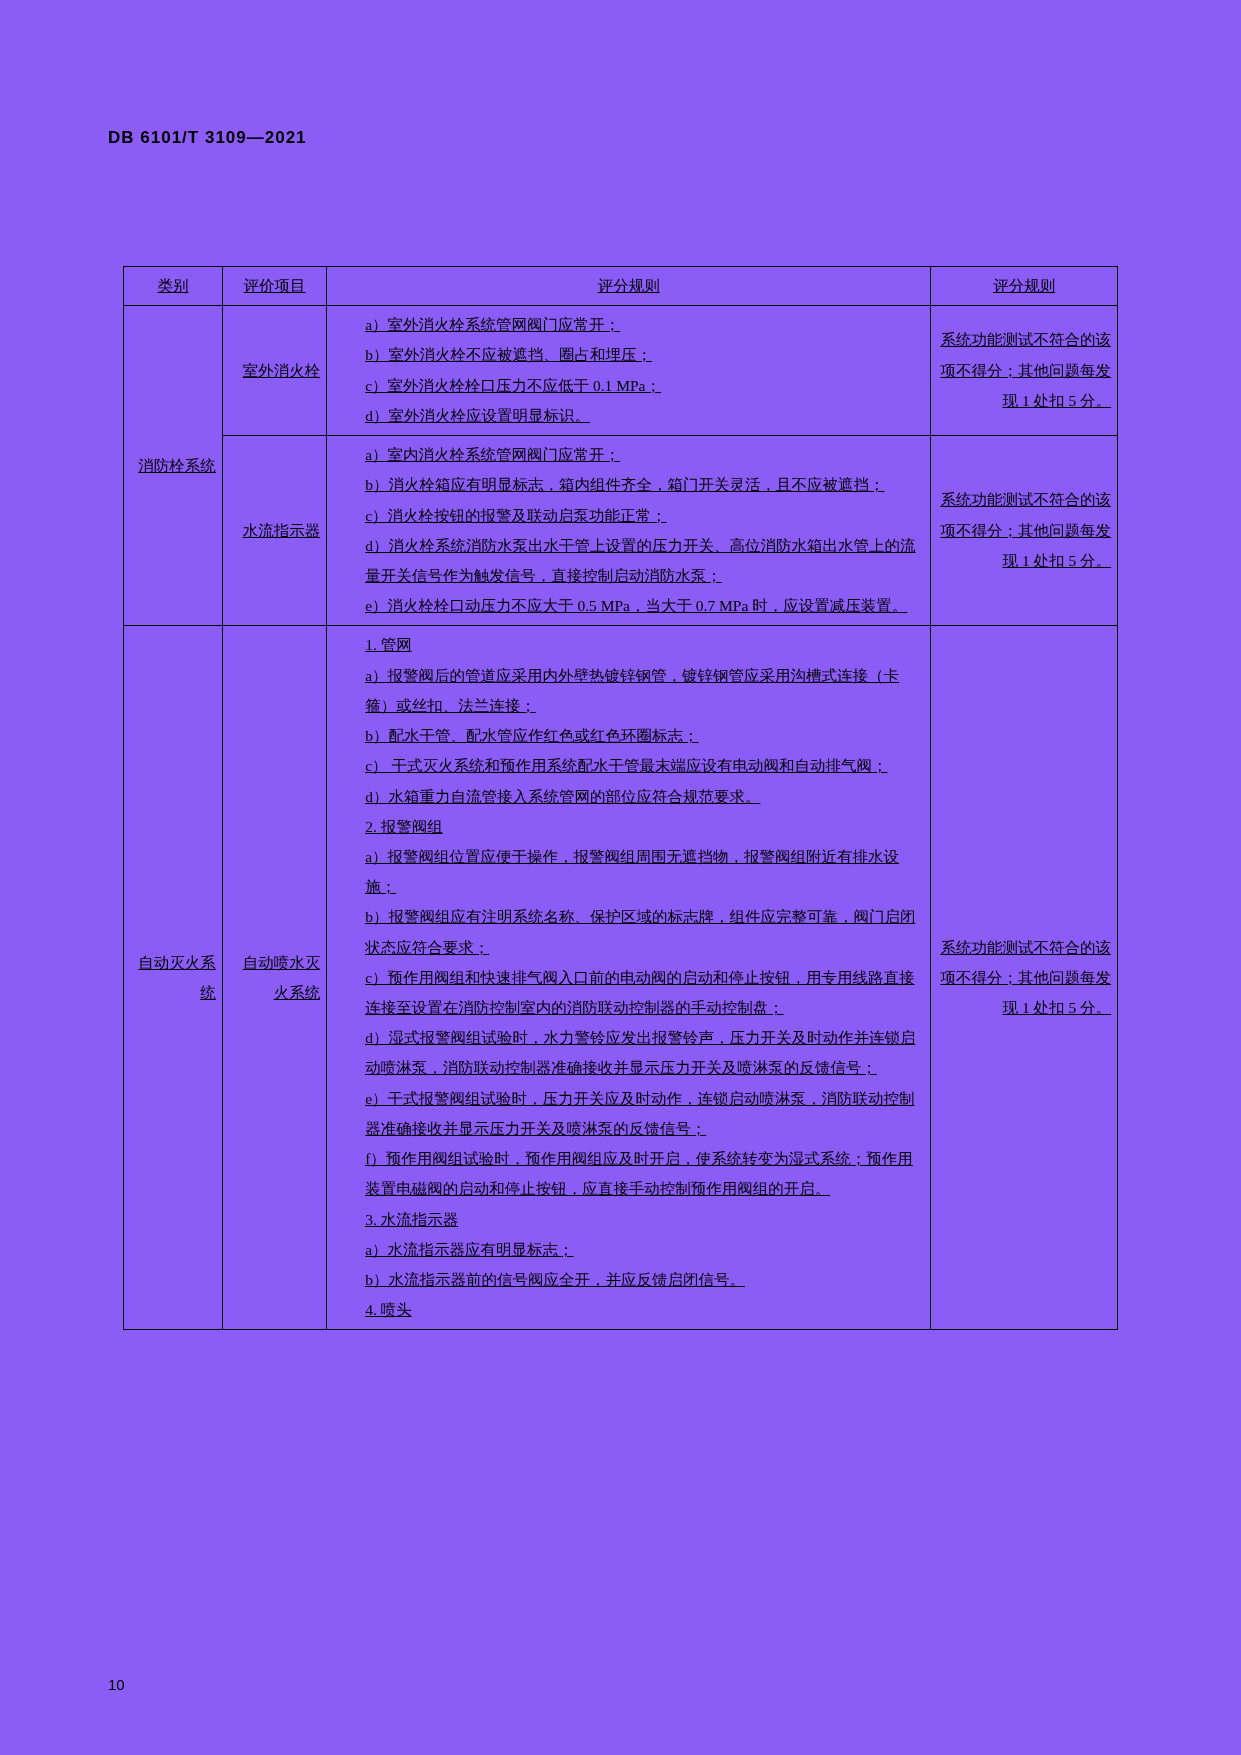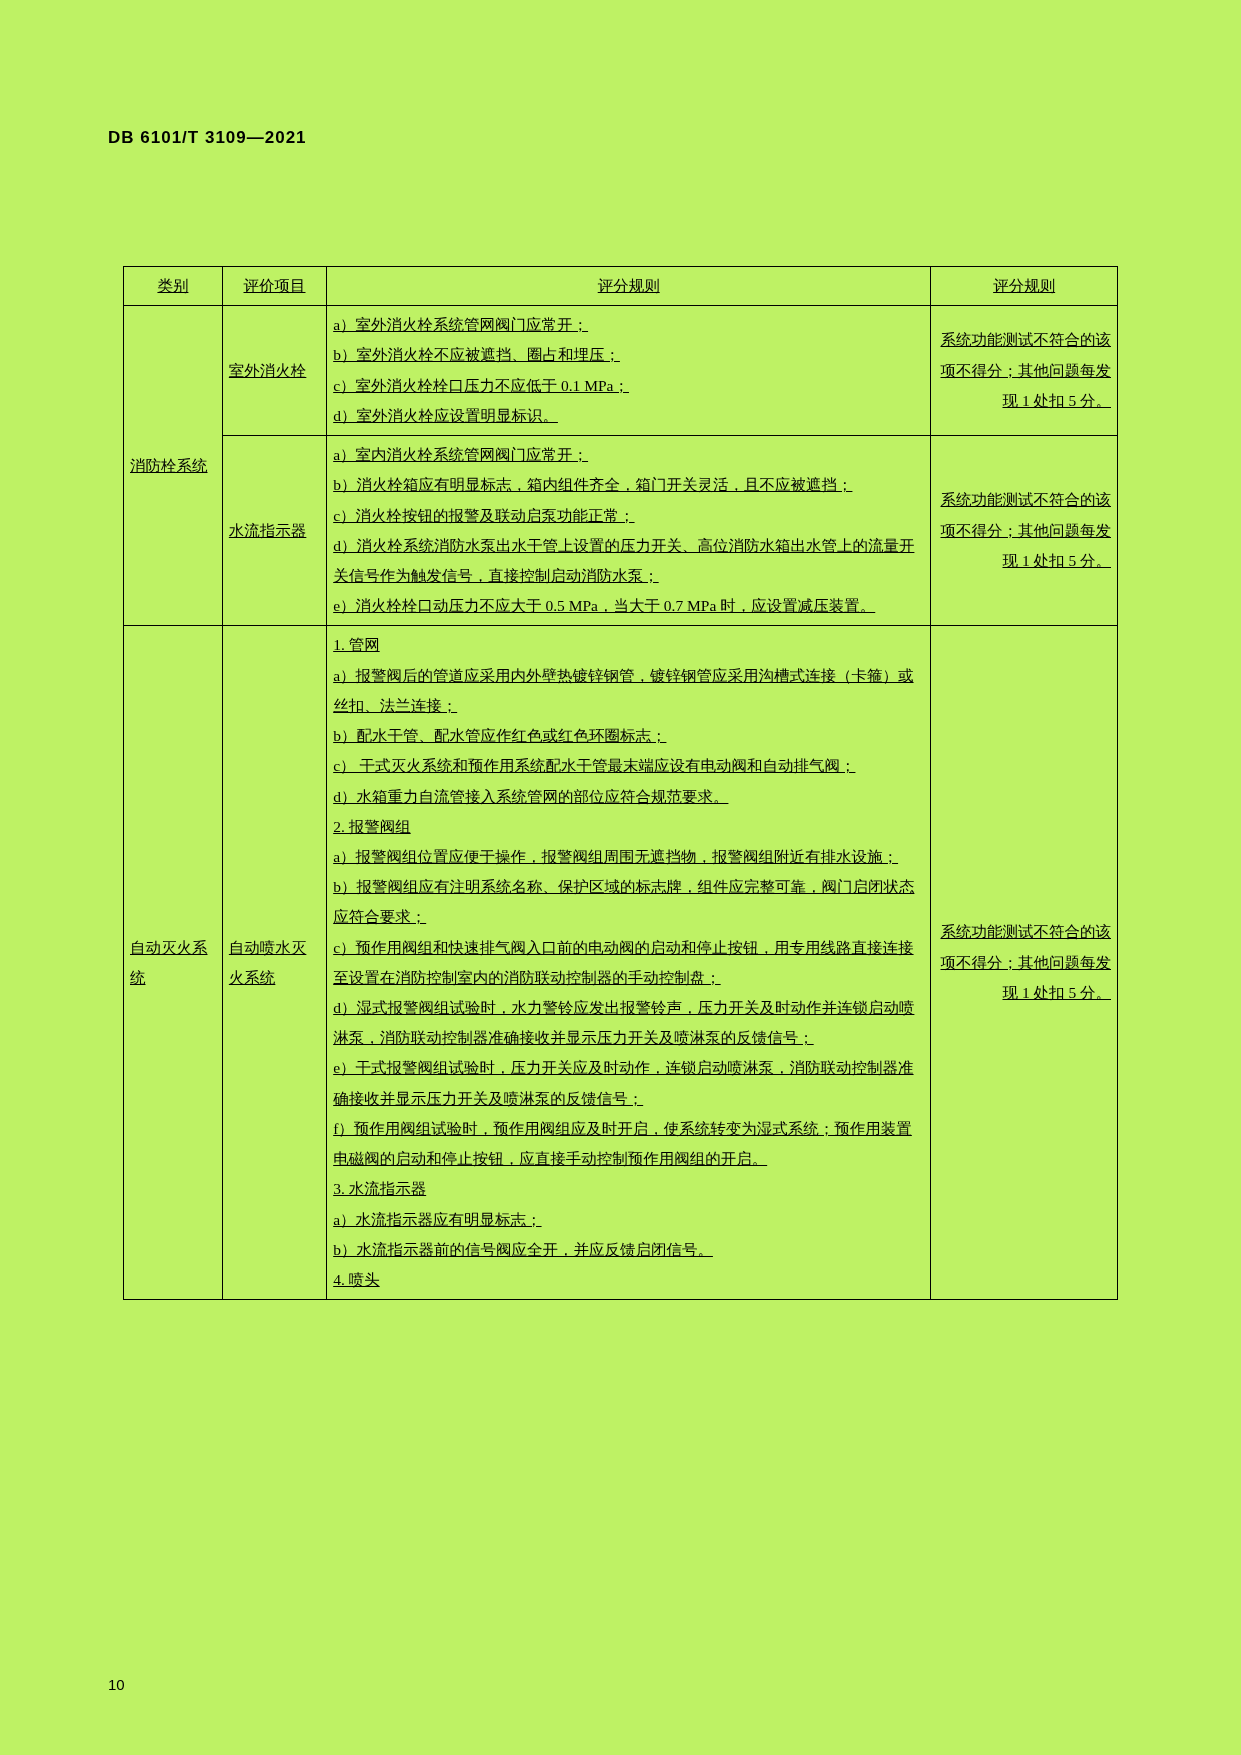--- a/index.html
+++ b/index.html
@@ -11,21 +11,21 @@
     font-family: "Liberation Serif", "DejaVu Serif", serif;
     color: #000000;
   }
   .page {
     width: 1241px;
     height: 1755px;
     position: relative;
     box-sizing: border-box;
     padding: 0;
     margin: 0 auto;
-    background: #bef264;
+    background: #8b5cf6;
   }
   .header {
     position: absolute;
     top: 128px;
     left: 108px;
     font-family: "Liberation Sans", sans-serif;
     font-weight: bold;
     font-size: 17px;
     letter-spacing: 1px;
   }
@@ -59,37 +59,38 @@
     line-height: 1.95;
     padding: 4px 6px;
     font-weight: normal;
   }
   th.col-head {
     text-align: center;
     font-size: 16px;
     padding: 7px 4px;
   }
   td.cat, td.item {
-    text-align: left;
+    text-align: right;
     font-size: 16px;
     line-height: 1.8;
   }
   td.content {
     text-align: left;
     padding: 6px 10px 6px 10px;
   }
   td.rule {
     text-align: right;
     padding: 6px 10px;
     font-size: 15.5px;
     line-height: 2.0;
   }
   .line {
     display: block;
     white-space: normal;
+    margin-left: 32px;
   }
   .footer {
     position: absolute;
     bottom: 62px;
     left: 108px;
     font-family: Liberation Sans, sans-serif;
     font-size: 15px;
   }
 </style>
 </head>

